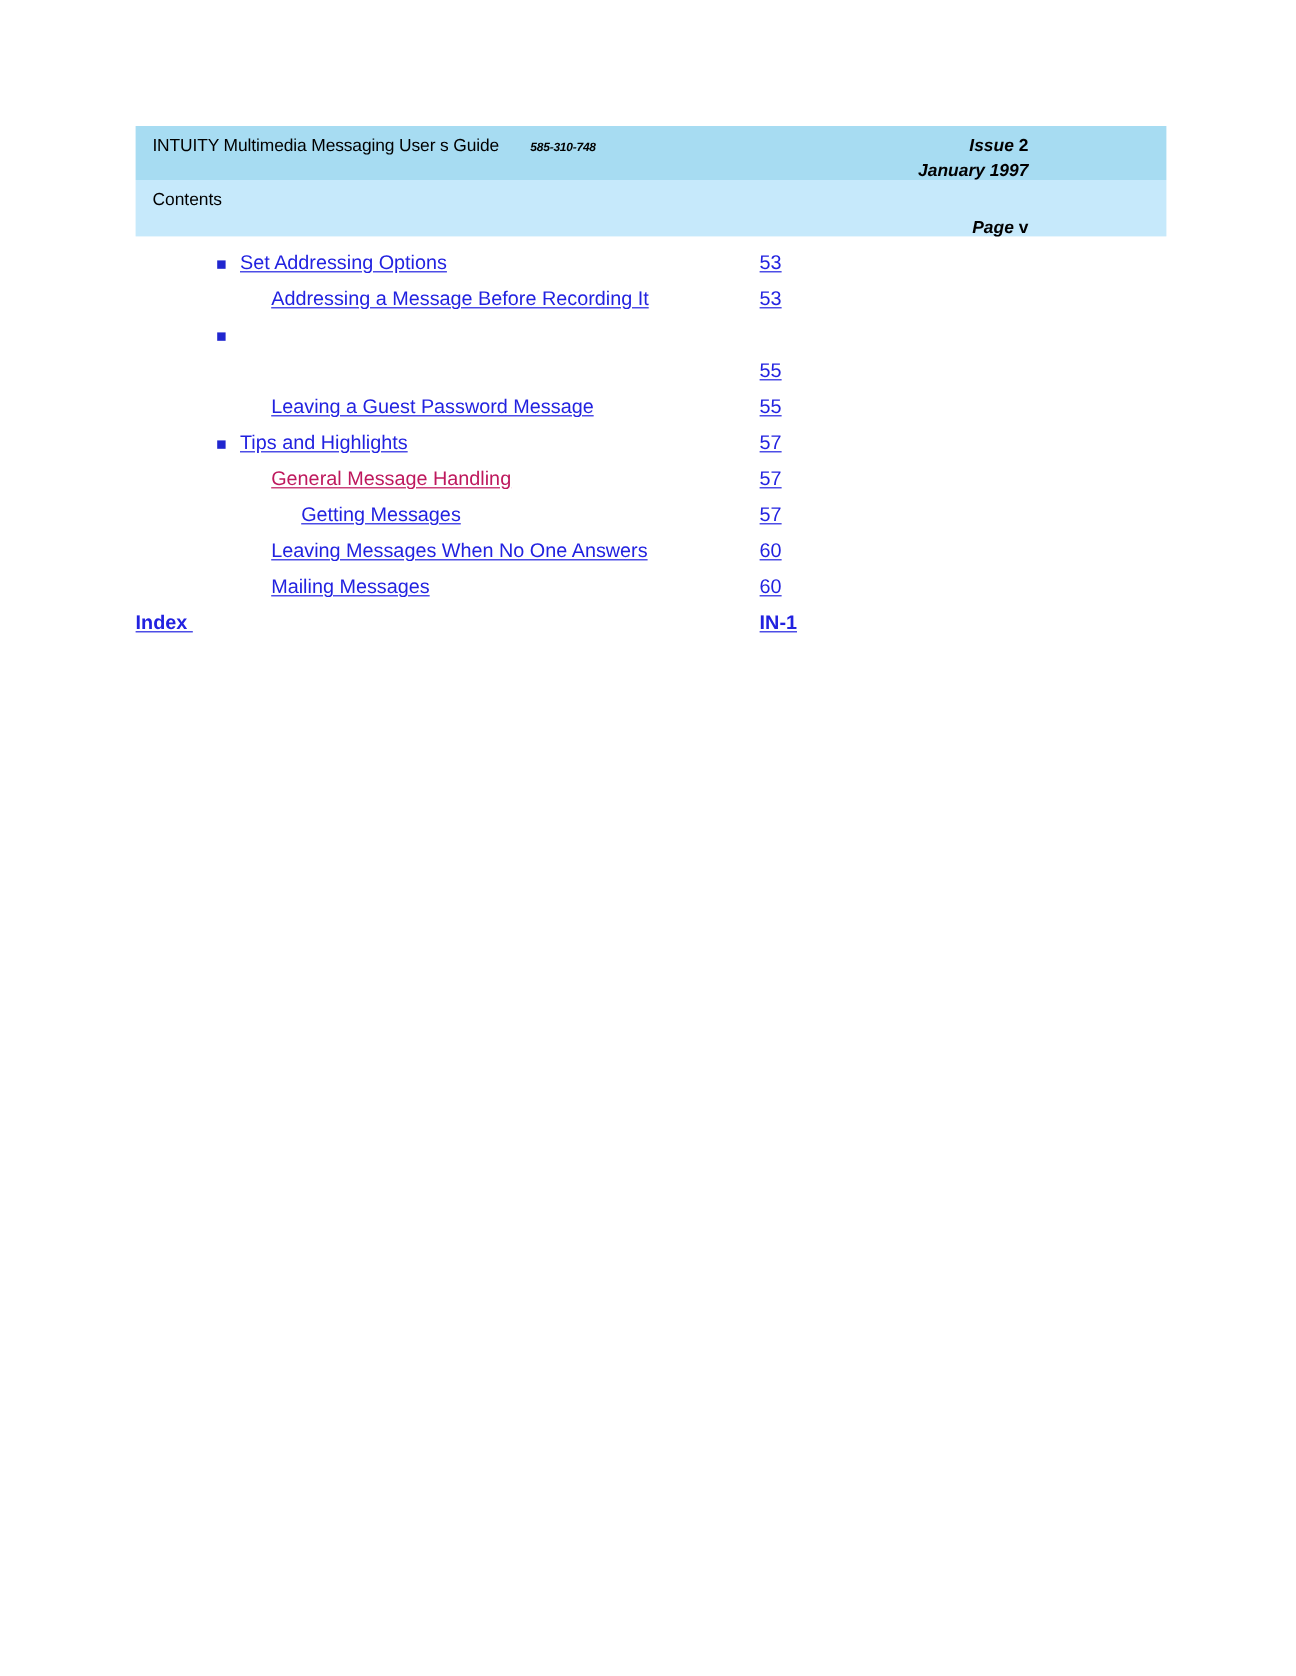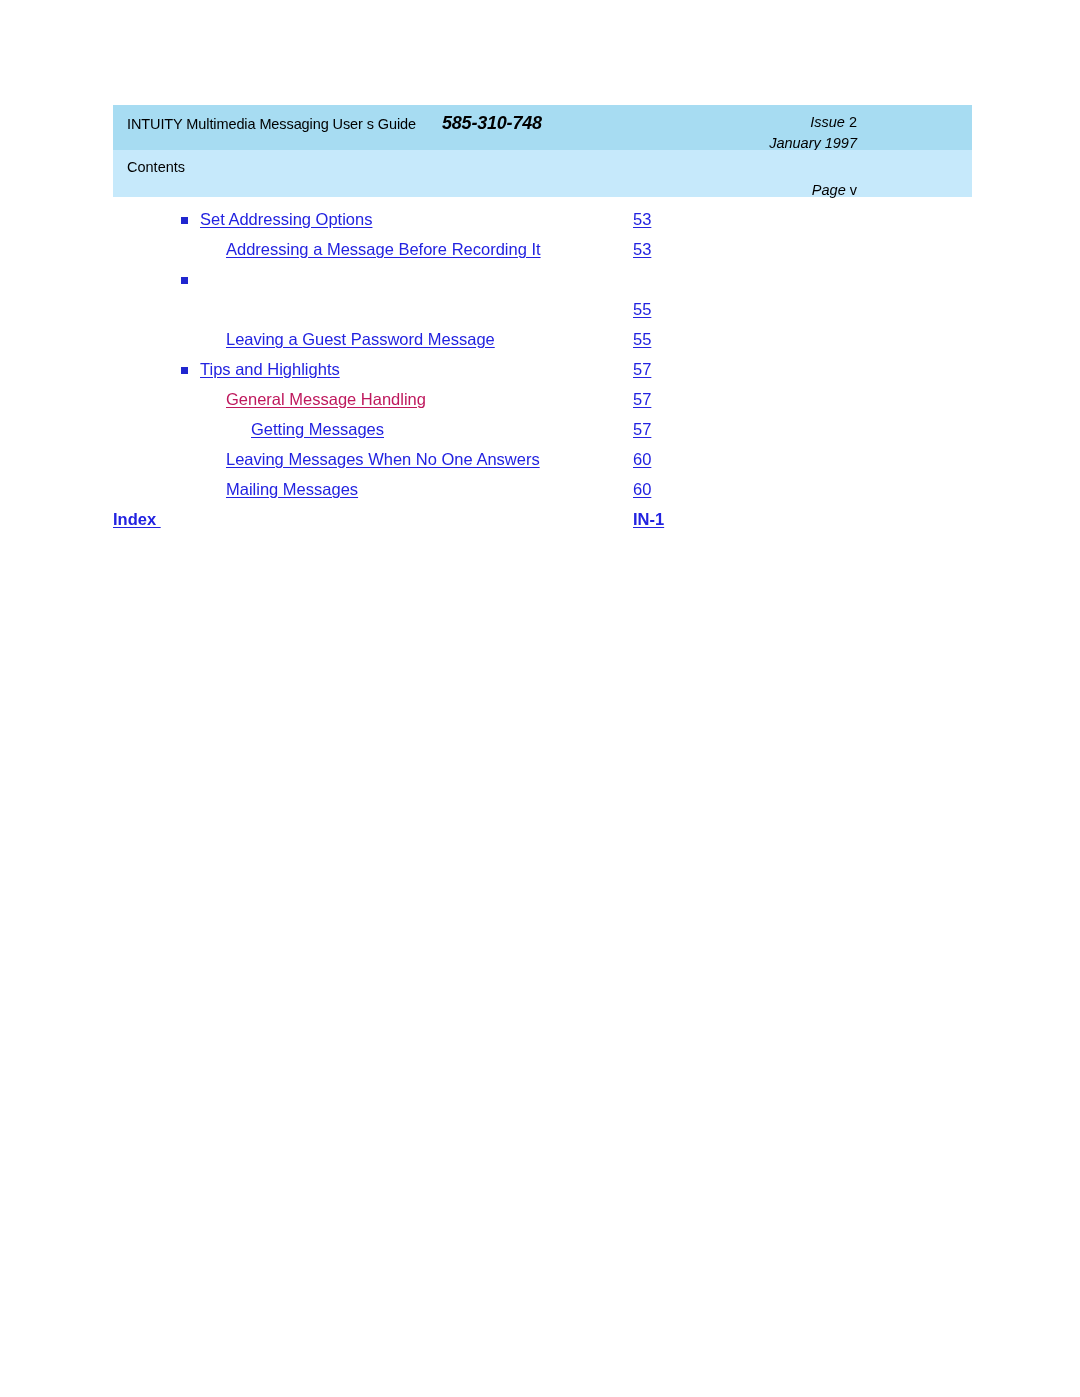--- a/index.html
+++ b/index.html
@@ -50,36 +50,37 @@
     white-space: nowrap;
   }
   .band-bottom .band-right { top: 30px; }
 
   .hdr-title {
     font-size: 14.5px;
     color: #000000;
     letter-spacing: -0.1px;
   }
   .hdr-docnum {
-    font-size: 18px;
+    font-size: 10px;
     font-weight: bold;
     font-style: italic;
     color: #000000;
     margin-left: 26px;
     letter-spacing: -0.2px;
   }
   .hdr-contents {
     font-size: 14.5px;
     color: #000000;
   }
   .hdr-issue-line, .hdr-date-line, .hdr-page-line {
     font-size: 14.5px;
     color: #000000;
     font-style: italic;
     line-height: 21px;
+    font-weight: bold;
   }
   .hdr-issue-line .nonital,
   .hdr-page-line .nonital {
     font-style: normal;
   }
 
   
   #toc {
     position: absolute;
     left: 113px;

